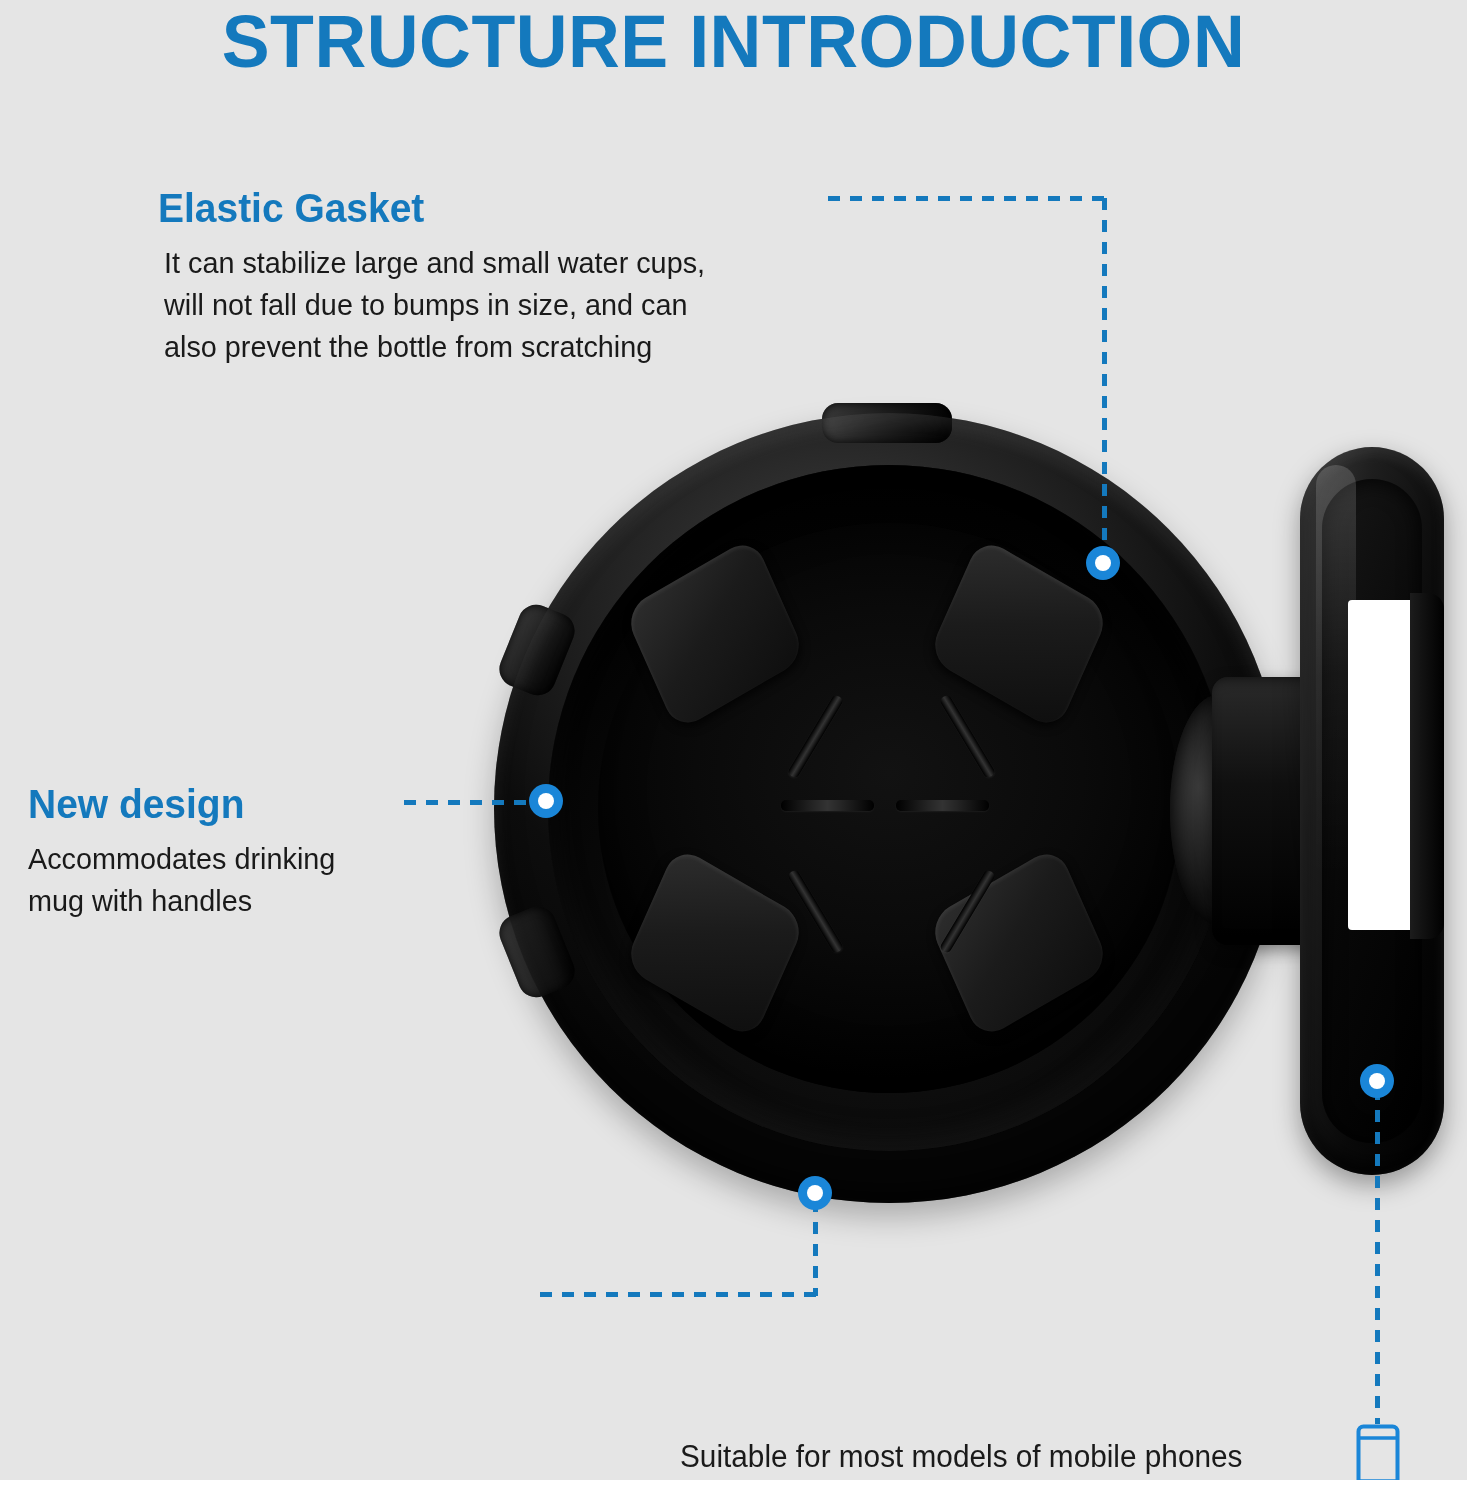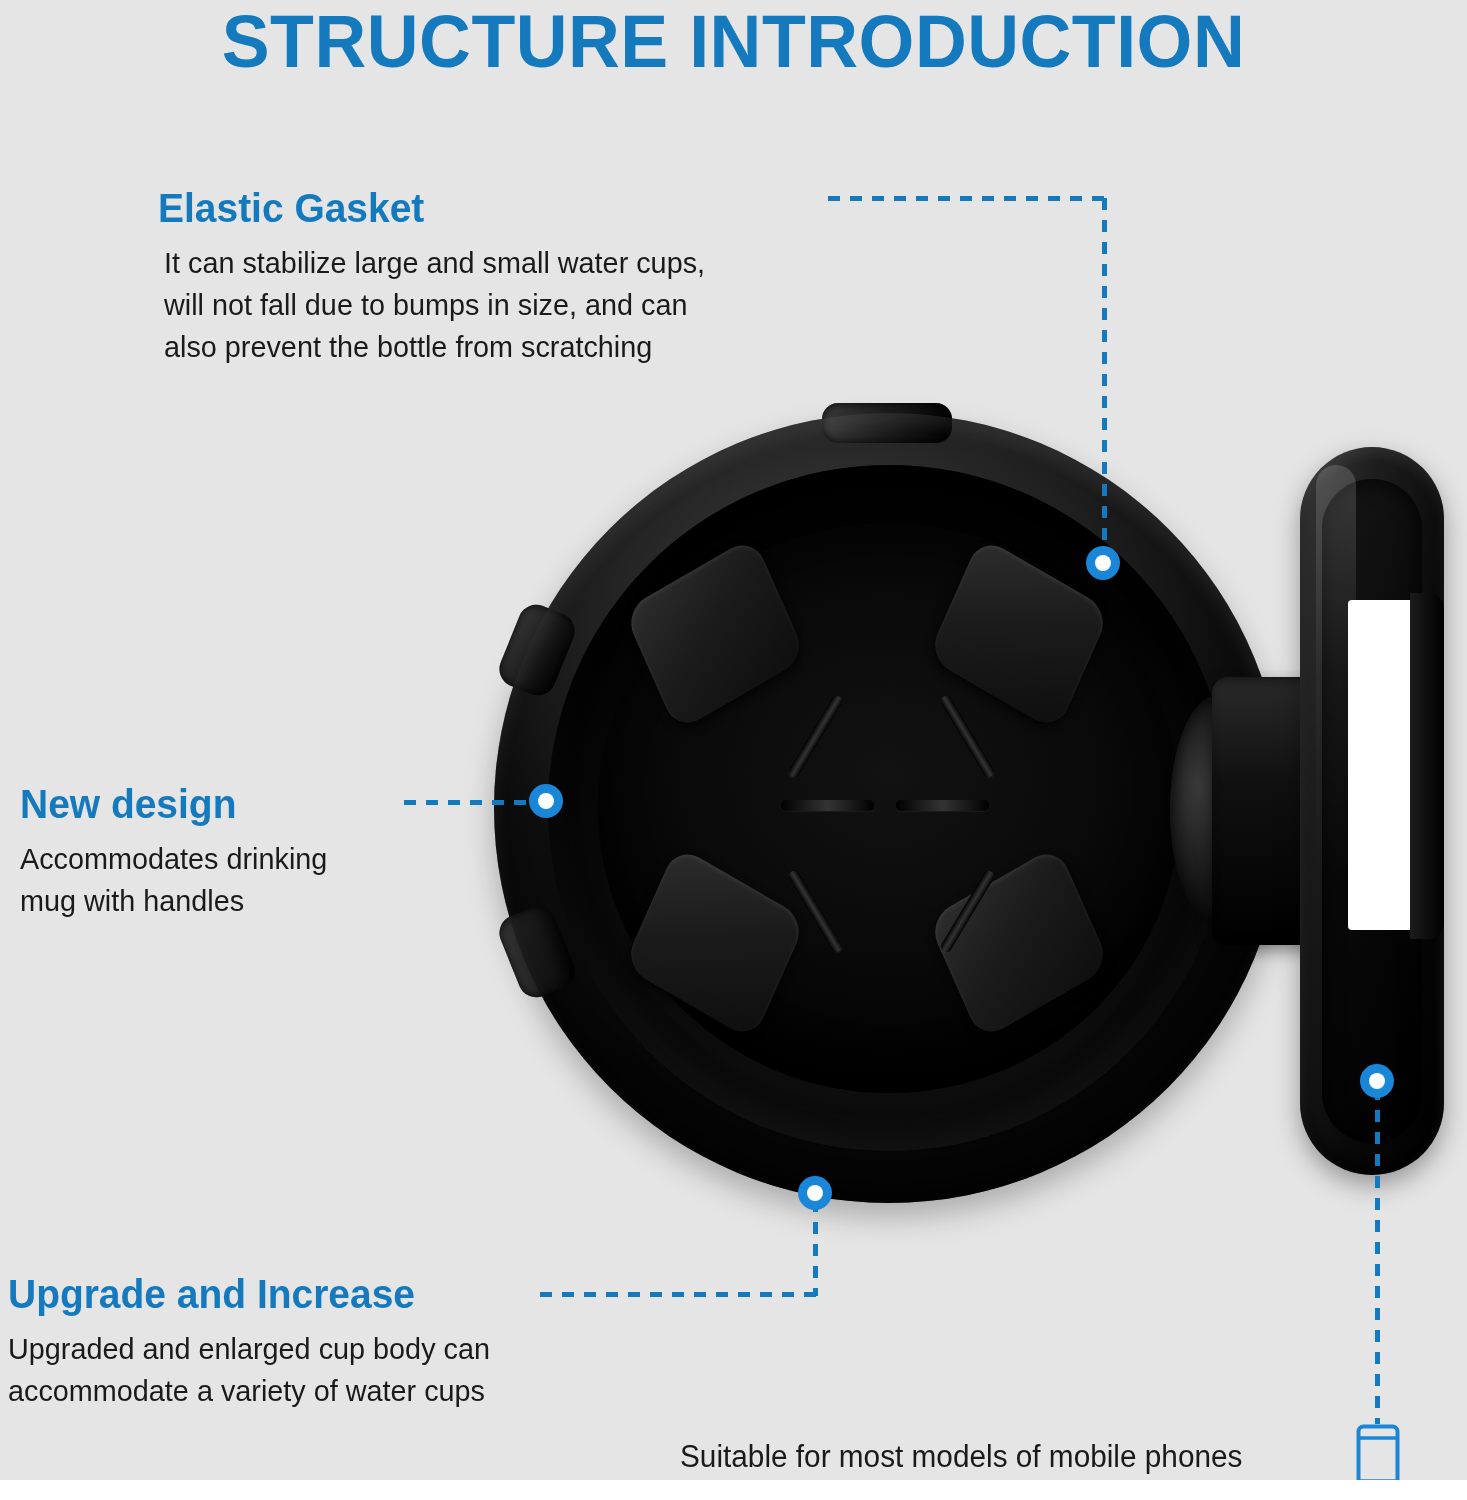--- a/index.html
+++ b/index.html
@@ -50,21 +50,21 @@
     font-size: 30px;
     line-height: 42px;
     margin: 0;
     transform: scaleX(0.96);
     transform-origin: 0 50%;
   }
   .callout-body span { display: block; white-space: nowrap; }
 
   #block-gasket  { left: 158px; top: 172px; }
   #block-gasket .callout-body { margin-left: 6px; }
-  #block-newdesign { left: 20px; top: 768px; }
+  #block-newdesign { left: 28px; top: 768px; }
   #block-upgrade { left: 8px; top: 1258px; }
 
   
   #footer-note {
     position: absolute;
     left: 680px;
     top: 1437px;
     color: #1a1a1a;
     font-size: 31px;
     line-height: 40px;
@@ -328,27 +328,20 @@
   </div>
 
   <div class="callout-block" id="block-newdesign">
     <div class="callout-heading">New design</div>
     <div class="callout-body">
       <span>Accommodates drinking</span>
       <span>mug with handles</span>
     </div>
   </div>
 
-  <div class="callout-block" id="block-upgrade">
-    <div class="callout-heading">Upgrade and Increase</div>
-    <div class="callout-body">
-      <span>Upgraded and enlarged cup body can</span>
-      <span>accommodate a variety of water cups</span>
-    </div>
-  </div>
 
   <div id="footer-note">Suitable for most models of mobile phones</div>
   <div id="phone-icon">
     <svg width="44" height="72" viewBox="0 0 44 72" aria-hidden="true">
       <rect x="2.5" y="2.5" width="39" height="67" rx="5" ry="5" fill="none" stroke="#1a86d8" stroke-width="4"></rect>
       <line x1="2.5" y1="14" x2="41.5" y2="14" stroke="#1a86d8" stroke-width="3.5"></line>
       <line x1="2.5" y1="57" x2="41.5" y2="57" stroke="#1a86d8" stroke-width="3.5"></line>
       <circle cx="22" cy="63" r="3.6" fill="#1a86d8"></circle>
     </svg>
   </div>

